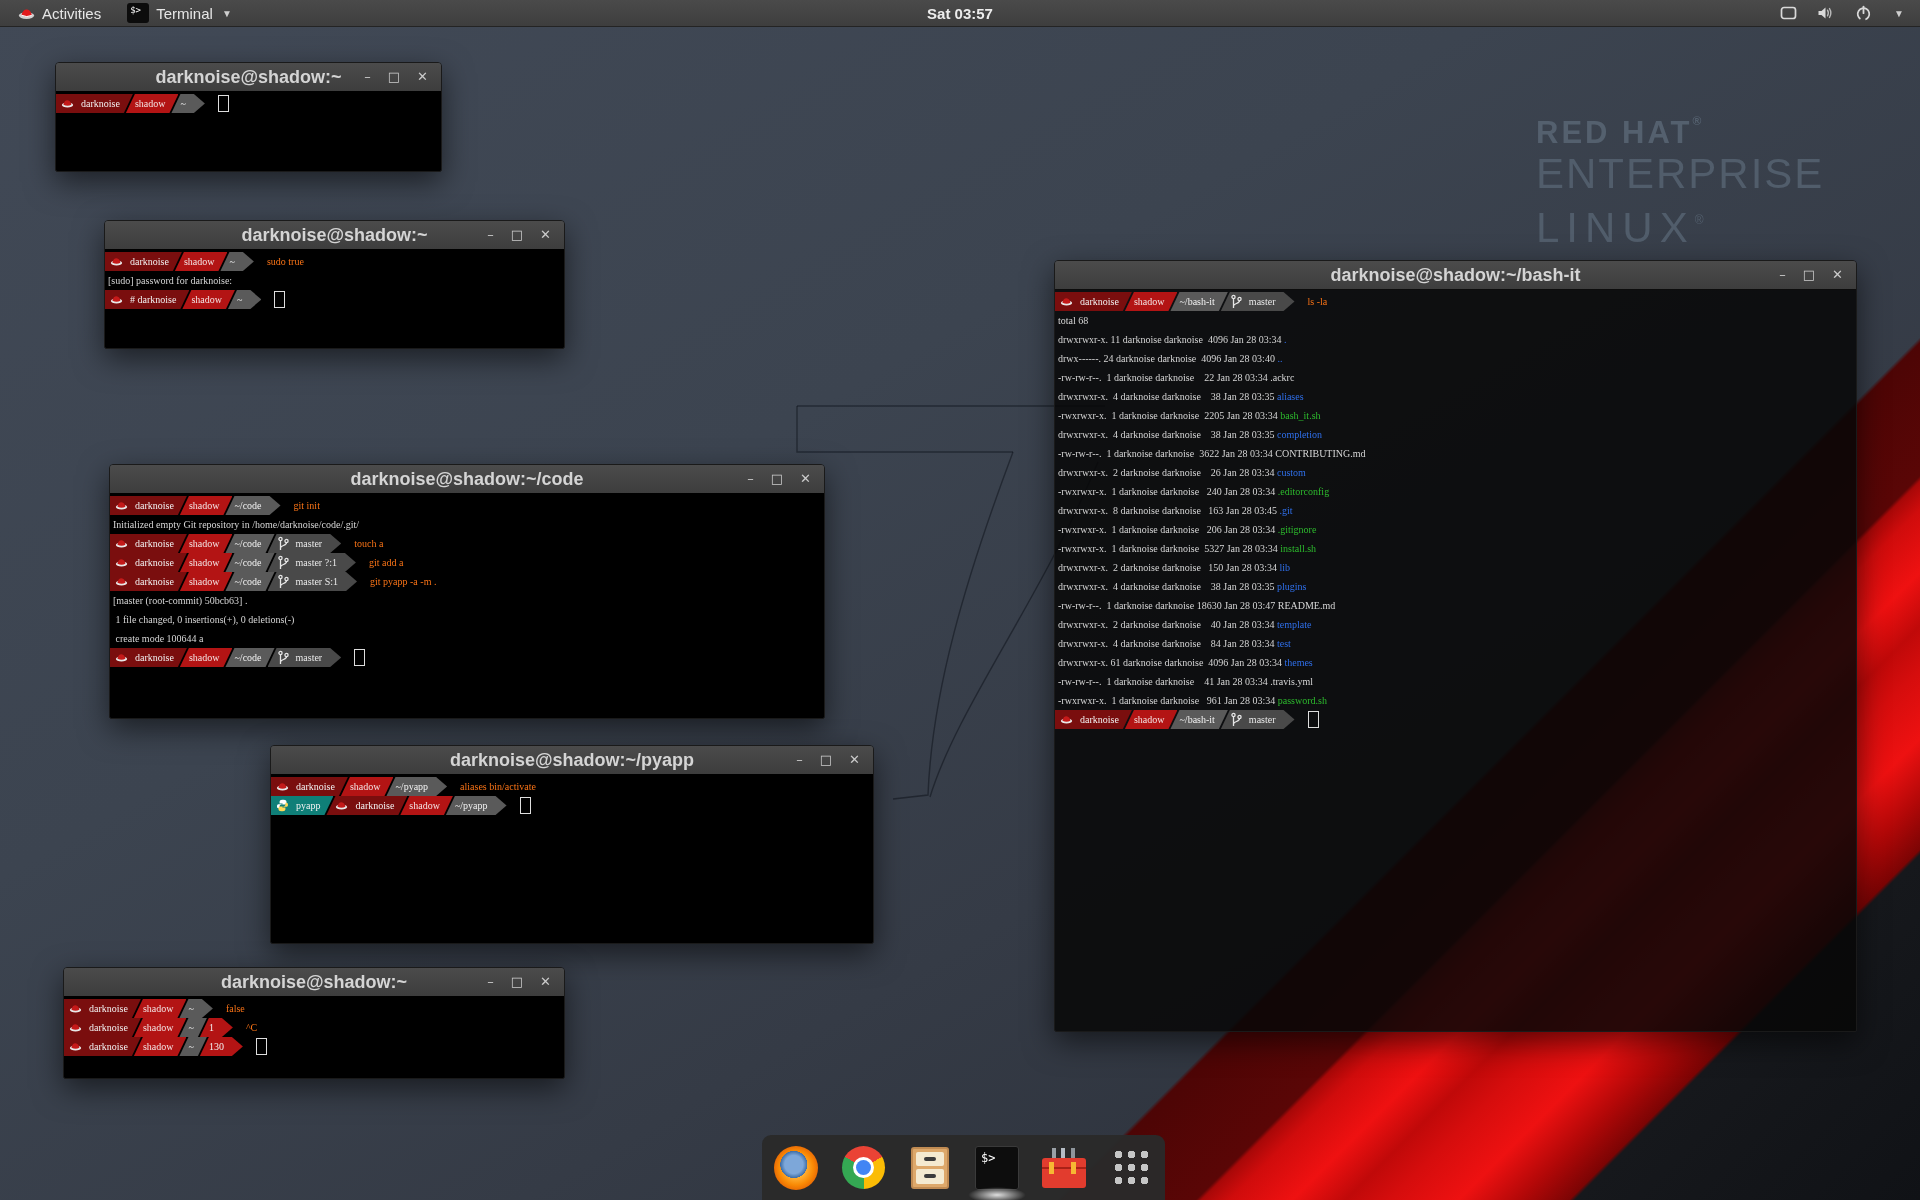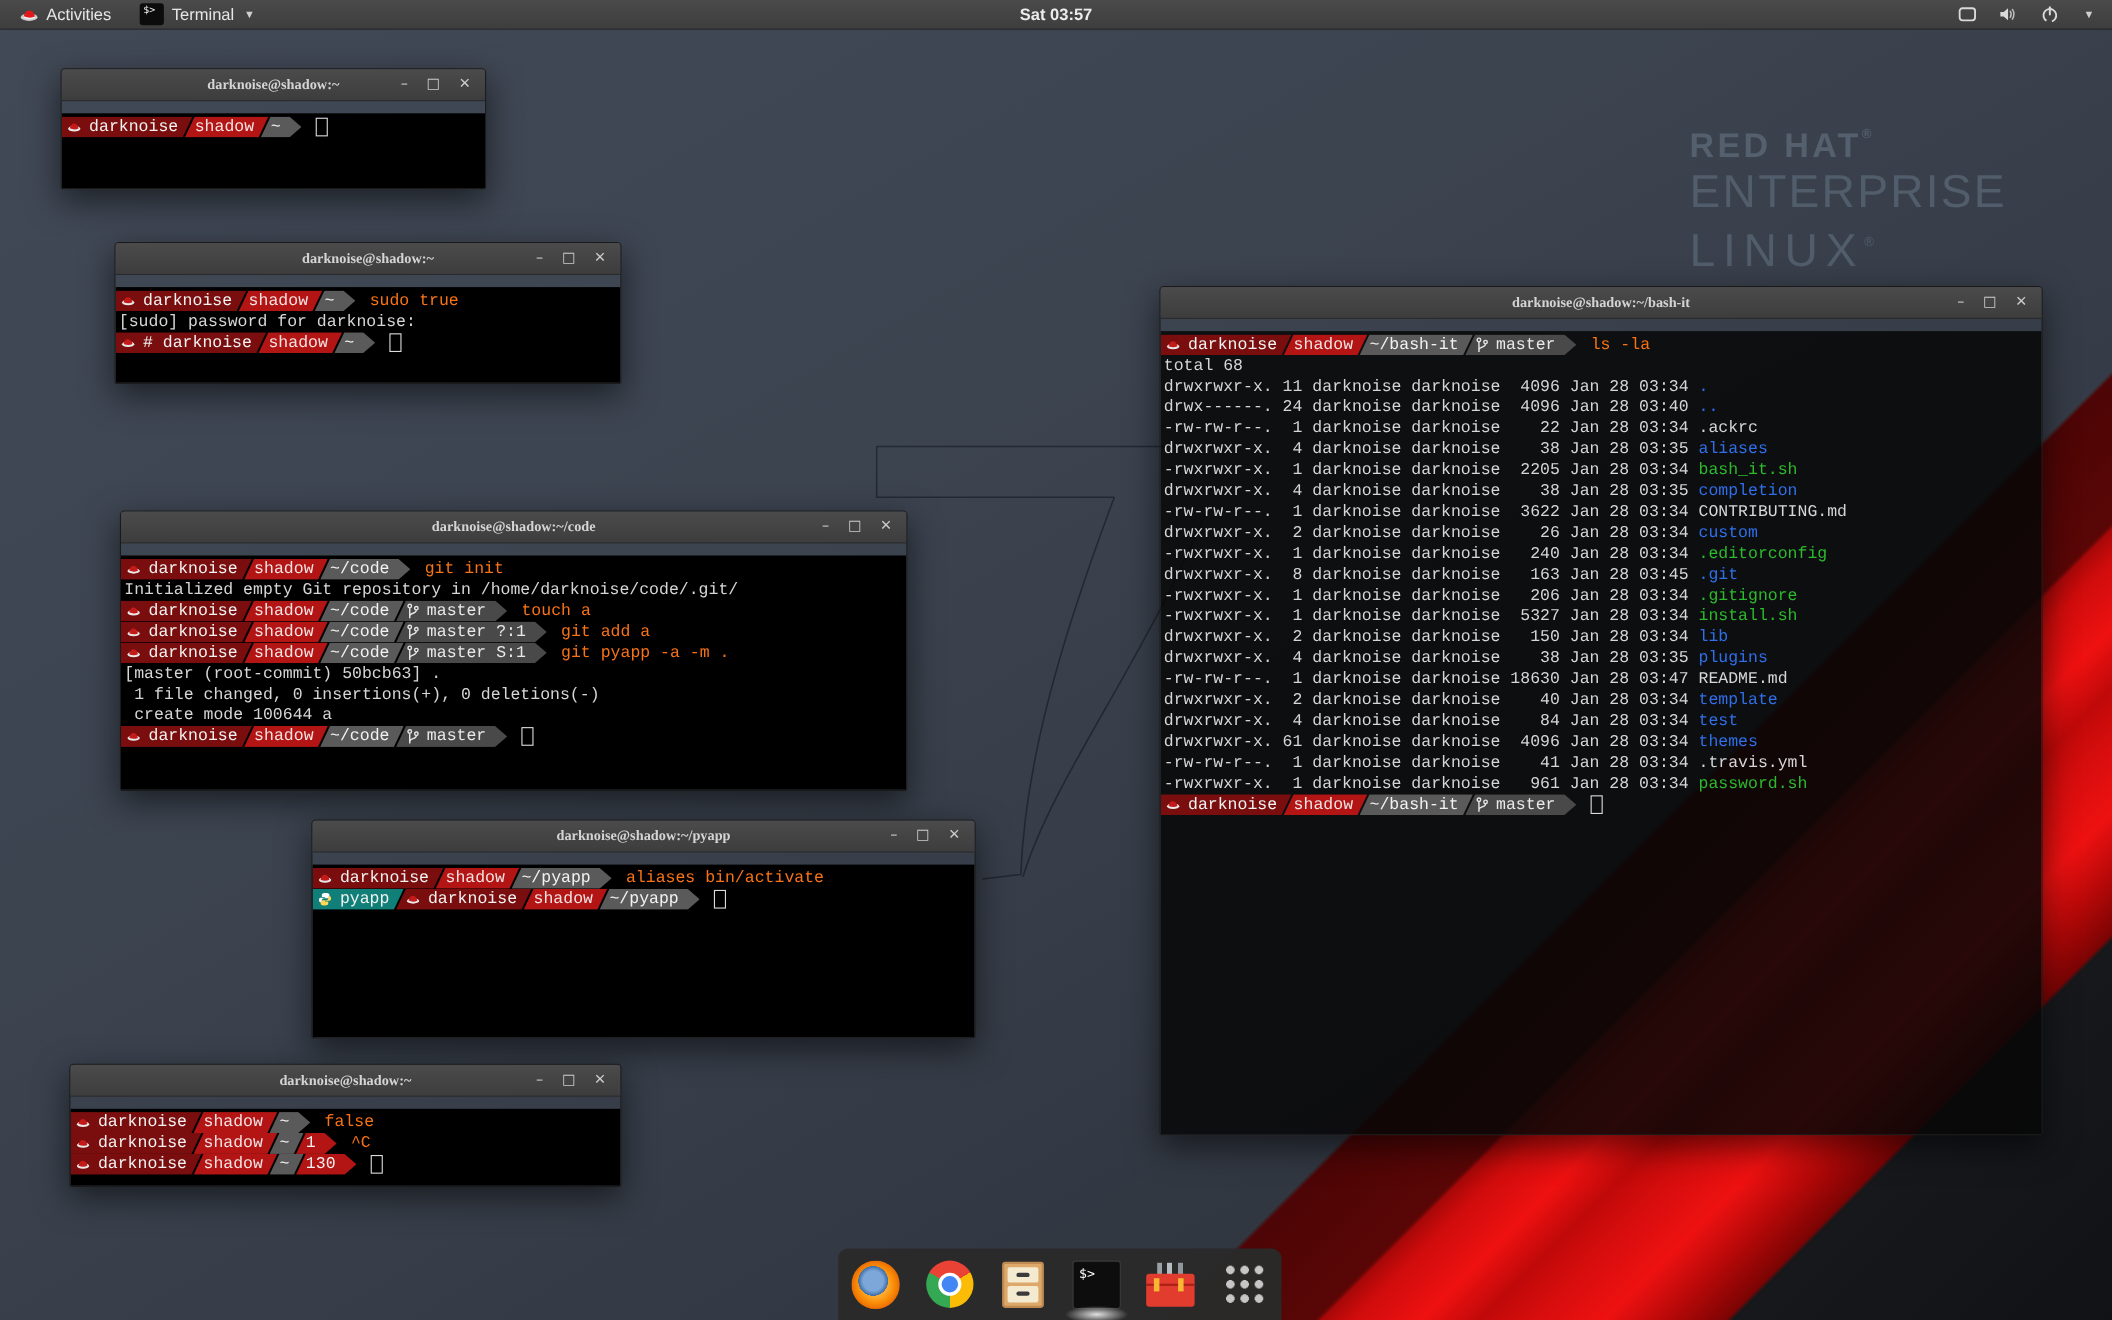--- a/index.html
+++ b/index.html
@@ -37,27 +37,27 @@
   .tb-clock{position:absolute;left:0;right:0;text-align:center;font-weight:bold;color:#ececec;pointer-events:none;}
   .tb-clock span{pointer-events:auto;}
   .tb-right{margin-left:auto;display:flex;align-items:center;gap:20px;padding-right:16px;}
   .tb-right svg{display:block;}
 
   
   .window{position:absolute;border:1px solid #1a1a1a;border-radius:4px 4px 2px 2px;
     box-shadow:0 10px 30px rgba(0,0,0,.55);overflow:hidden;}
   .titlebar{height:28px;background:linear-gradient(#4b4b4b,#3d3d3d);border-bottom:1px solid #2a2a2a;
     position:relative;display:flex;align-items:center;}
-  .tb-title{position:absolute;left:0;right:0;text-align:center;font-size:13px;font-weight:bold;
-    color:#d4d4d4;pointer-events:none;font-family:Liberation Serif, serif;}
+  .tb-title{position:absolute;left:0;right:0;text-align:center;font-size:18px;font-weight:bold;
+    color:#d4d4d4;pointer-events:none;}
   .tb-btns{margin-left:auto;display:flex;gap:17px;padding-right:13px;z-index:1;}
   .tb-btn{color:#cccccc;font-size:13px;line-height:28px;cursor:pointer;font-family:"DejaVu Sans",sans-serif;}
   .term-body{position:absolute;left:0;right:0;top:28px;bottom:0;background:#000;
-    font-family:Liberation Mono, monospace;font-size:15px;line-height:19px;color:#d6d6d6;
-    padding-top:3px;overflow:hidden;margin-top:12px;}
+    font-family:Liberation Serif, serif;font-size:10px;line-height:19px;color:#d6d6d6;
+    padding-top:3px;overflow:hidden;}
   .term-body.translucent{background:rgba(7,7,7,0.86);}
   .line{white-space:pre;height:19px;display:flex;align-items:center;}
   .line.outline{display:block;padding-left:3px;}
   .st-plain{color:#d6d6d6;} .st-dir{color:#2f6fea;} .st-exec{color:#2dba2d;}
 
   
   .seg{display:inline-flex;align-items:center;height:19px;padding:0 13px 0 9px;margin-right:-7px;
     clip-path:polygon(9px 0,100% 0,calc(100% - 9px) 100%,0 100%);color:#f2f2f2;position:relative;}
   .seg.first{clip-path:polygon(0 0,100% 0,calc(100% - 9px) 100%,0 100%);padding-left:5px;}
   .seg.last{clip-path:polygon(9px 0,calc(100% - 11px) 0,100% 50%,calc(100% - 11px) 100%,0 100%);
@@ -250,21 +250,21 @@
               <path d="M2.4,6.7 Q3.6,2 6.6,2.3 Q9.6,2.6 10.4,6.8 Q6.6,8.6 2.4,6.7z" fill="#c41a1a"></path>
             </svg><span>darknoise</span></span><span class="seg seg-host"><span>shadow</span></span><span class="seg seg-path"><span>~/code</span></span><span class="seg seg-git last"><svg width="12" height="15" viewBox="0 0 12 15">
               <g stroke="#e6e6e6" stroke-width="1.3" fill="none">
                 <circle cx="3.5" cy="3" r="1.6"></circle>
                 <circle cx="9.5" cy="5" r="1.6"></circle>
                 <path d="M3.5,4.8 V14 M9.5,6.8 C9.5,10 3.5,9 3.5,12"></path>
               </g>
             </svg><span>master</span></span><span class="cursor"></span></div>
       </div>
     </div>
-    <div class="window" style="left: 283px; top: 745px; width: 602px; height: 197px; z-index: 15;">
+    <div class="window" style="left: 270px; top: 745px; width: 602px; height: 197px; z-index: 15;">
       <div class="titlebar">
         <span class="tb-title">darknoise@shadow:~/pyapp</span>
         <div class="tb-btns">
           <span class="tb-btn">–</span>
           <span class="tb-btn">□</span>
           <span class="tb-btn">✕</span>
         </div>
       </div>
       <div class="term-body">
         <div class="line"><span class="seg seg-user first"><svg width="13" height="11" viewBox="0 0 13 11">

